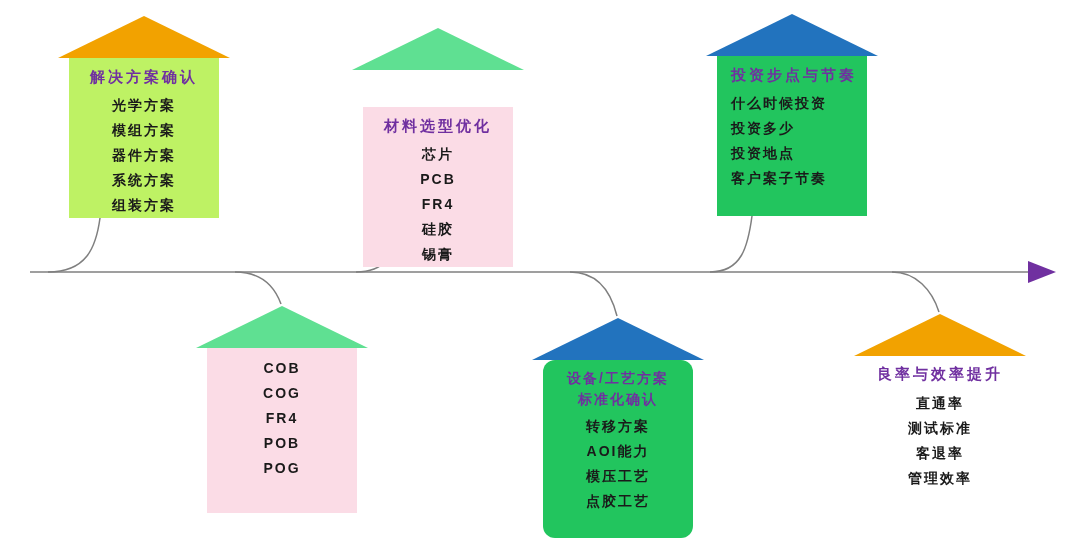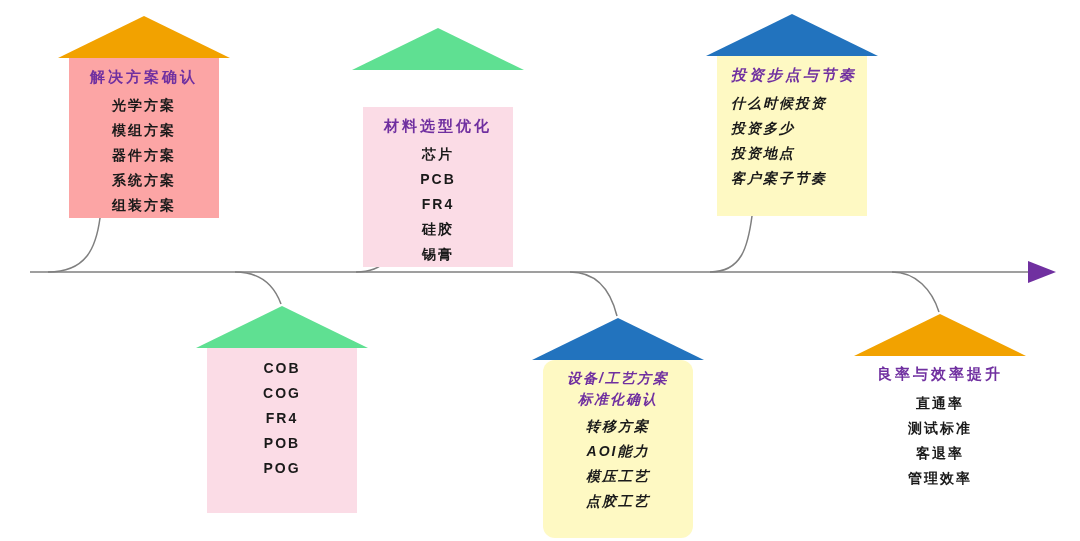--- a/index.html
+++ b/index.html
@@ -38,23 +38,23 @@
   }
   .roof-yellow { border-bottom-color: #F2A200; }
   .roof-green  { border-bottom-color: #5FE092; }
   .roof-blue   { border-bottom-color: #2273BE; }
   .body {
     width: 150px;
     padding: 8px 0 10px 0;
     box-sizing: border-box;
     text-align: center;
   }
-  .body-cream { background: #fca5a5; }
+  .body-cream { background: #bef264; }
   .body-pink  { background: #FBDCE6; }
-  .body-blue  { background: #fef9c3; font-style: italic; }
+  .body-blue  { background: #22c55e; }
   .body-white { background: #FFFFFF; }
   .house-title {
     color: #7030A0;
     font-weight: bold;
     font-size: 15px;
     letter-spacing: 3px;
     line-height: 21px;
     margin-bottom: 6px;
     white-space: nowrap;
   }

